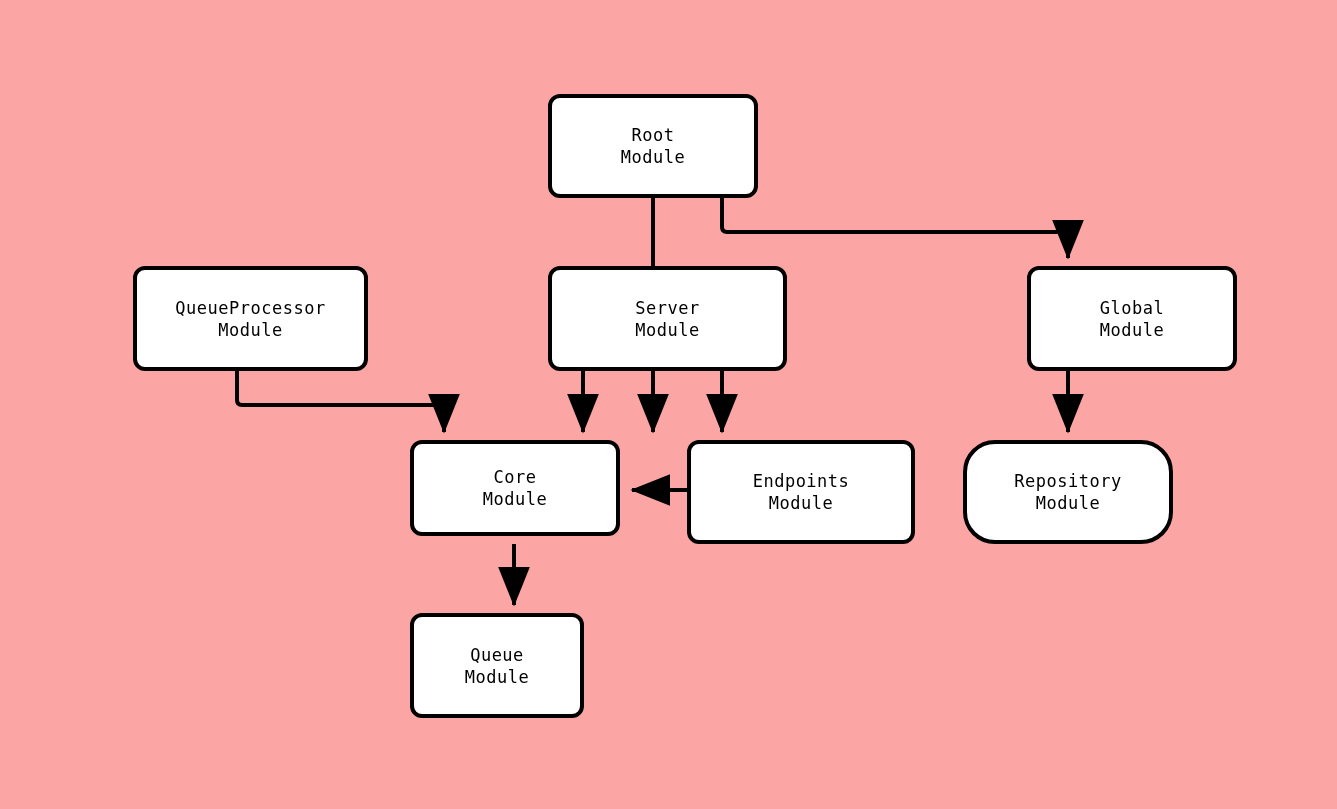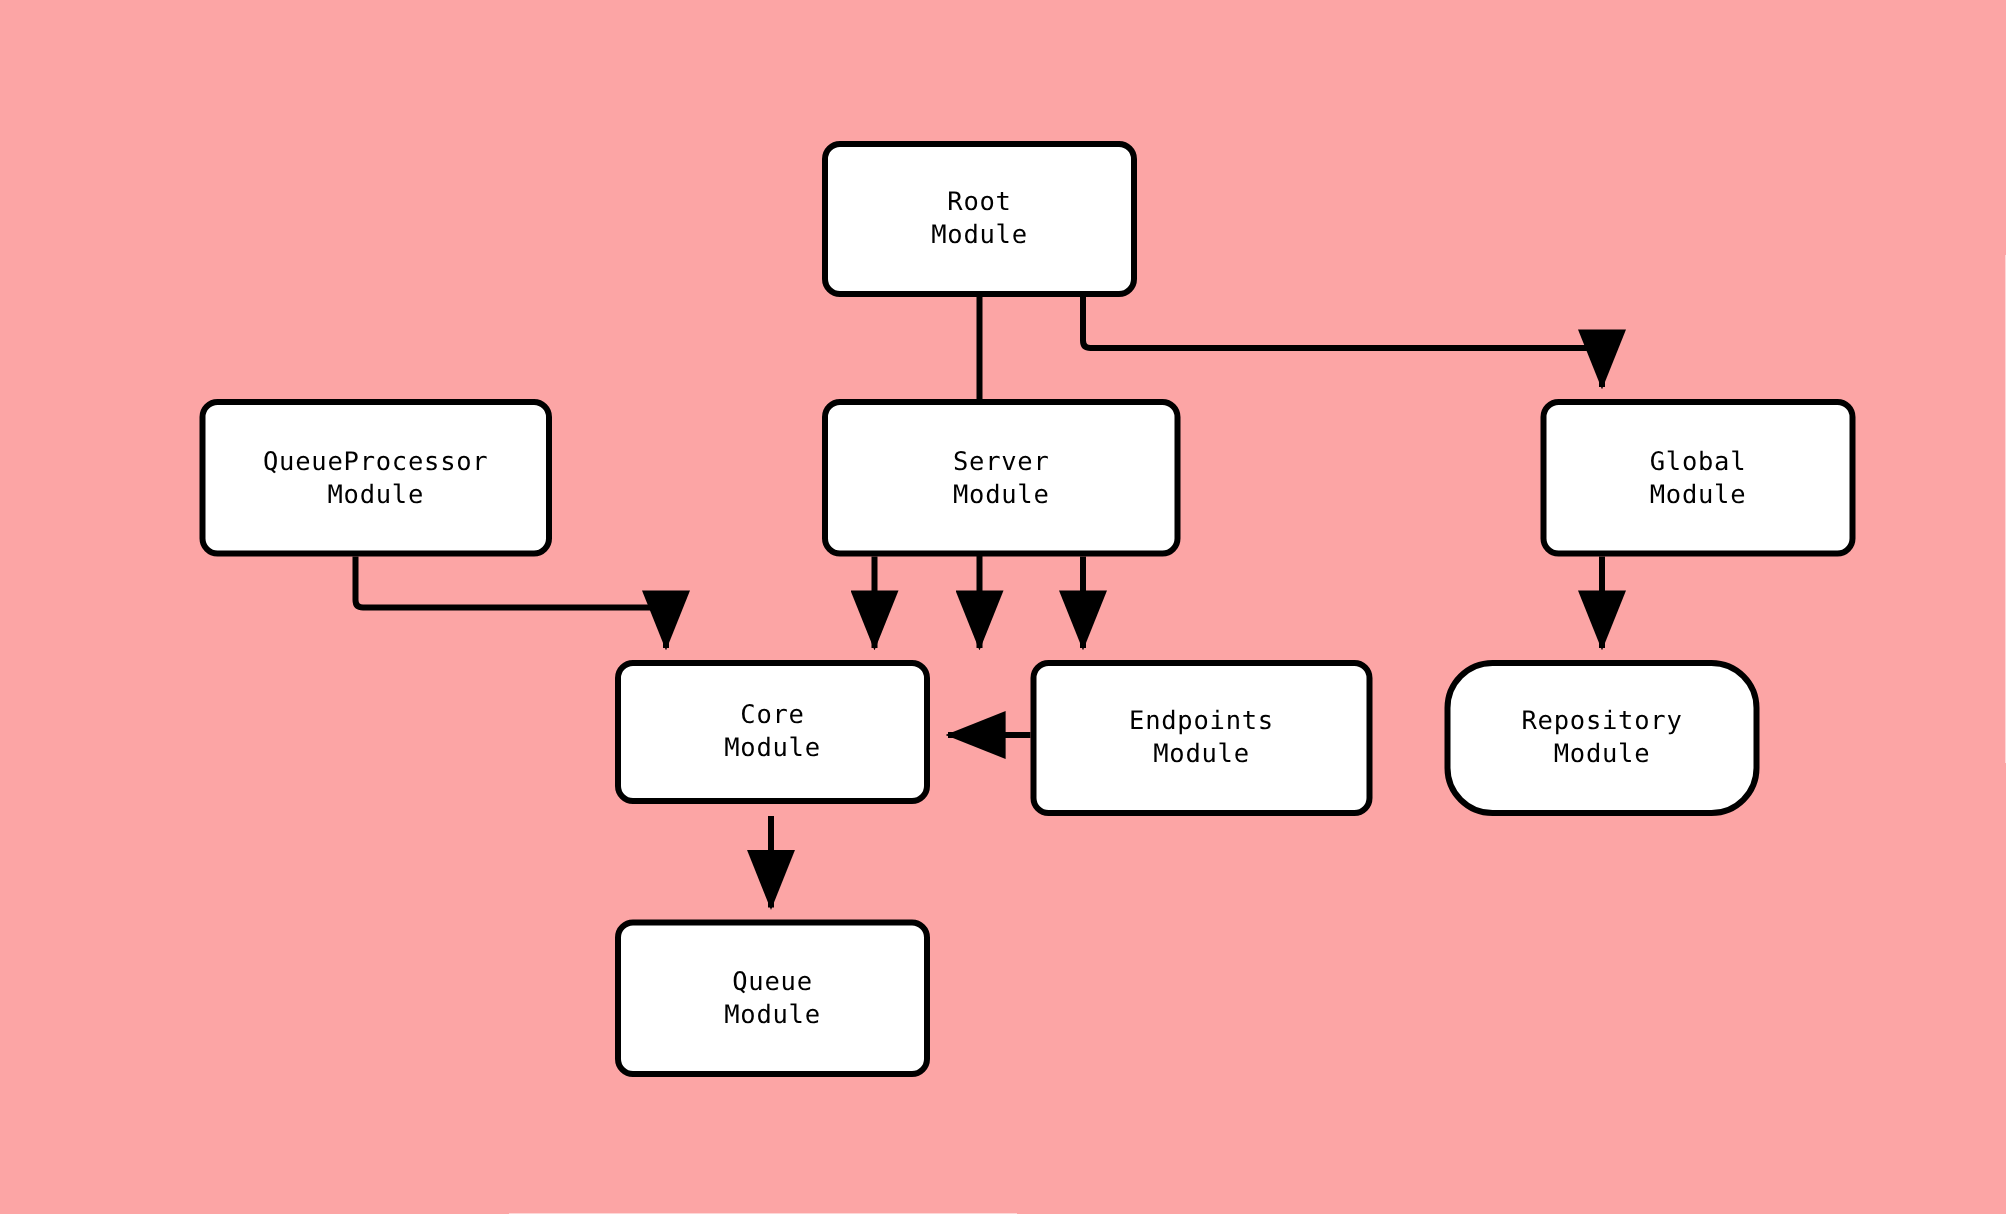--- a/index.html
+++ b/index.html
@@ -88,19 +88,19 @@
         <div class="node-line" style="color: rgb(0, 0, 0);">Module</div>
       </div>
       <div class="node" style="left: 687px; top: 440px; width: 228px; height: 104px; border-color: rgb(0, 0, 0);">
         <div class="node-line" style="color: rgb(0, 0, 0);">Endpoints</div>
         <div class="node-line" style="color: rgb(0, 0, 0);">Module</div>
       </div>
       <div class="node" style="left: 963px; top: 440px; width: 210px; height: 104px; border-color: rgb(0, 0, 0); border-radius: 32px;">
         <div class="node-line" style="color: rgb(0, 0, 0);">Repository</div>
         <div class="node-line" style="color: rgb(0, 0, 0);">Module</div>
       </div>
-      <div class="node" style="left: 410px; top: 613px; width: 210px; height: 105px; border-color: rgb(0, 0, 0);">
+      <div class="node" style="left: 410px; top: 613px; width: 174px; height: 105px; border-color: rgb(0, 0, 0);">
         <div class="node-line" style="color: rgb(0, 0, 0);">Queue</div>
         <div class="node-line" style="color: rgb(0, 0, 0);">Module</div>
       </div>
     </div>
 
 </div>
 
 </body></html>

